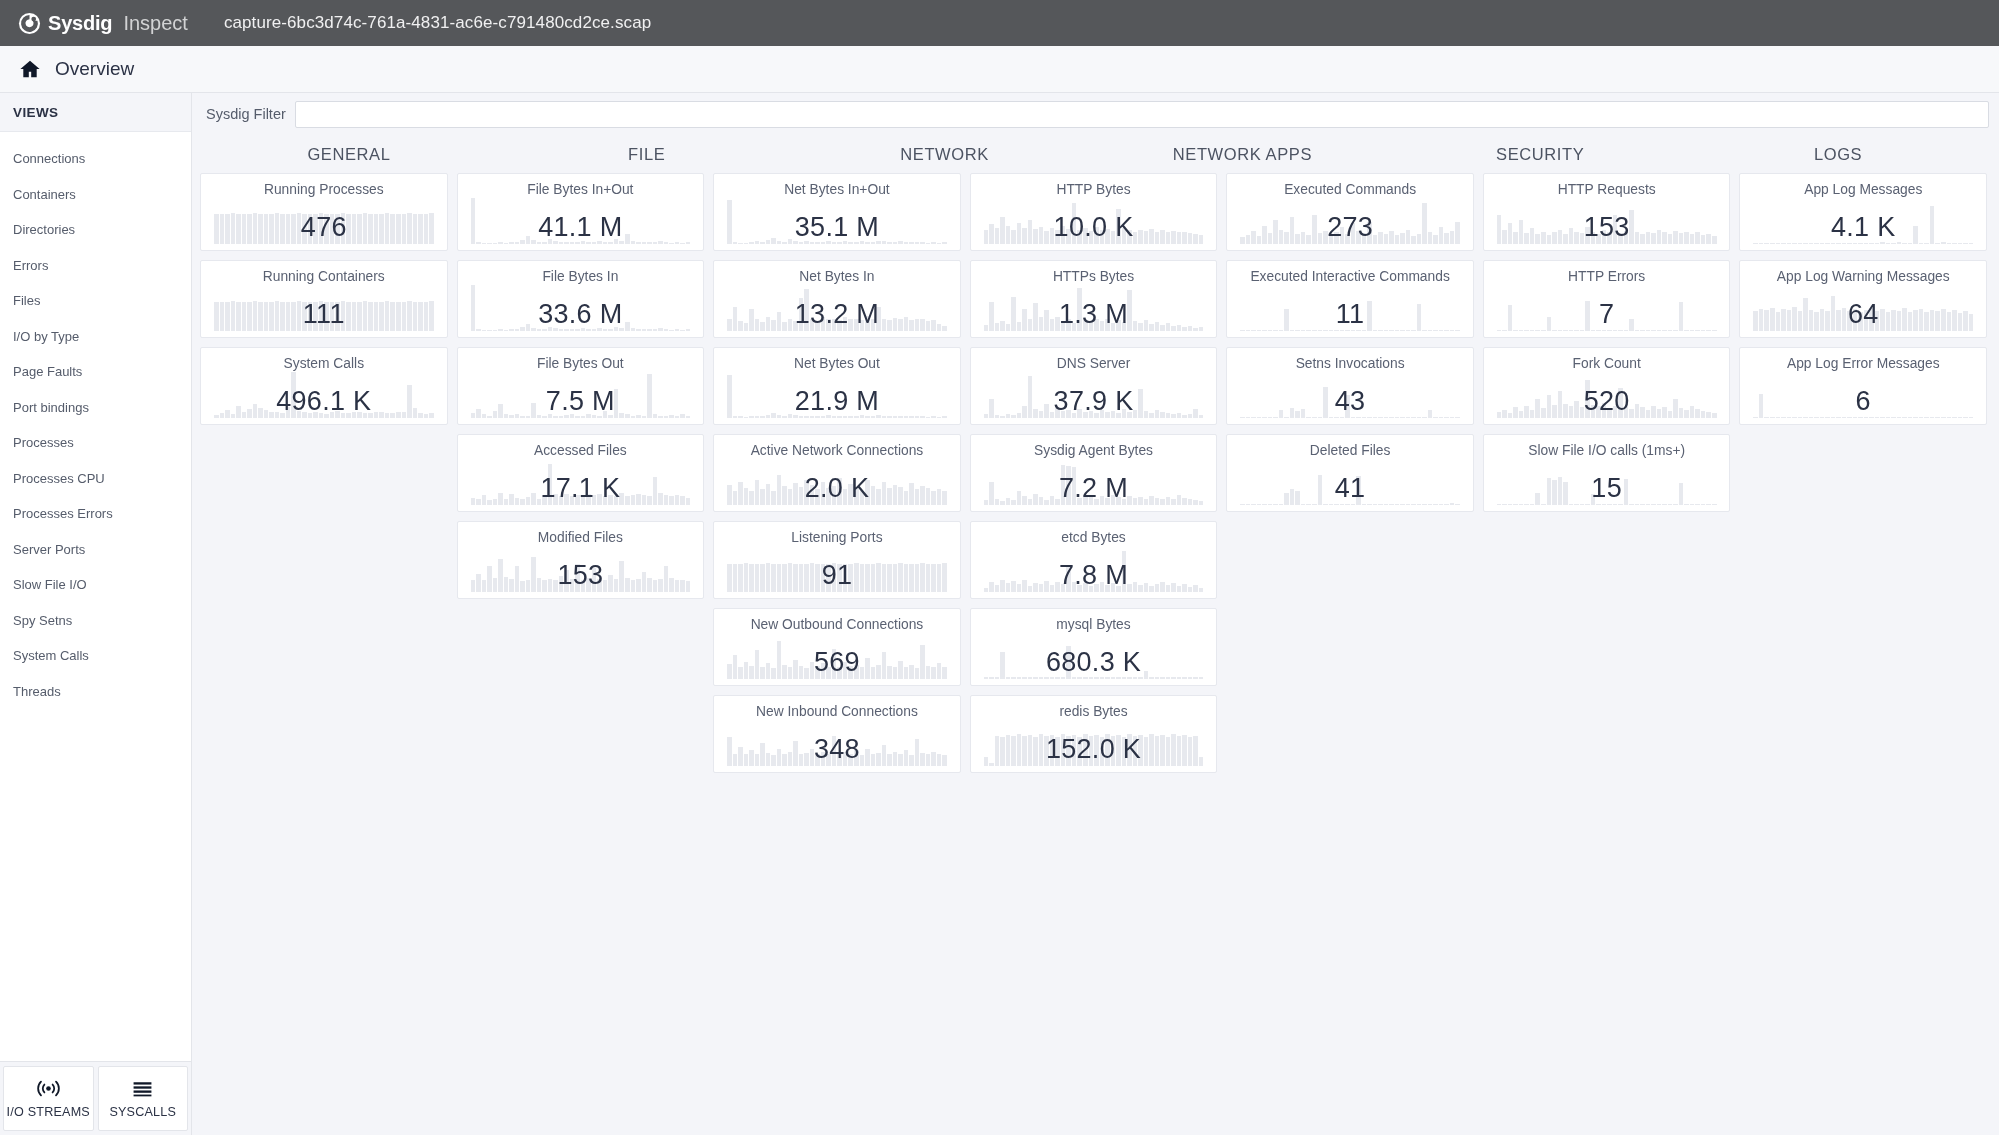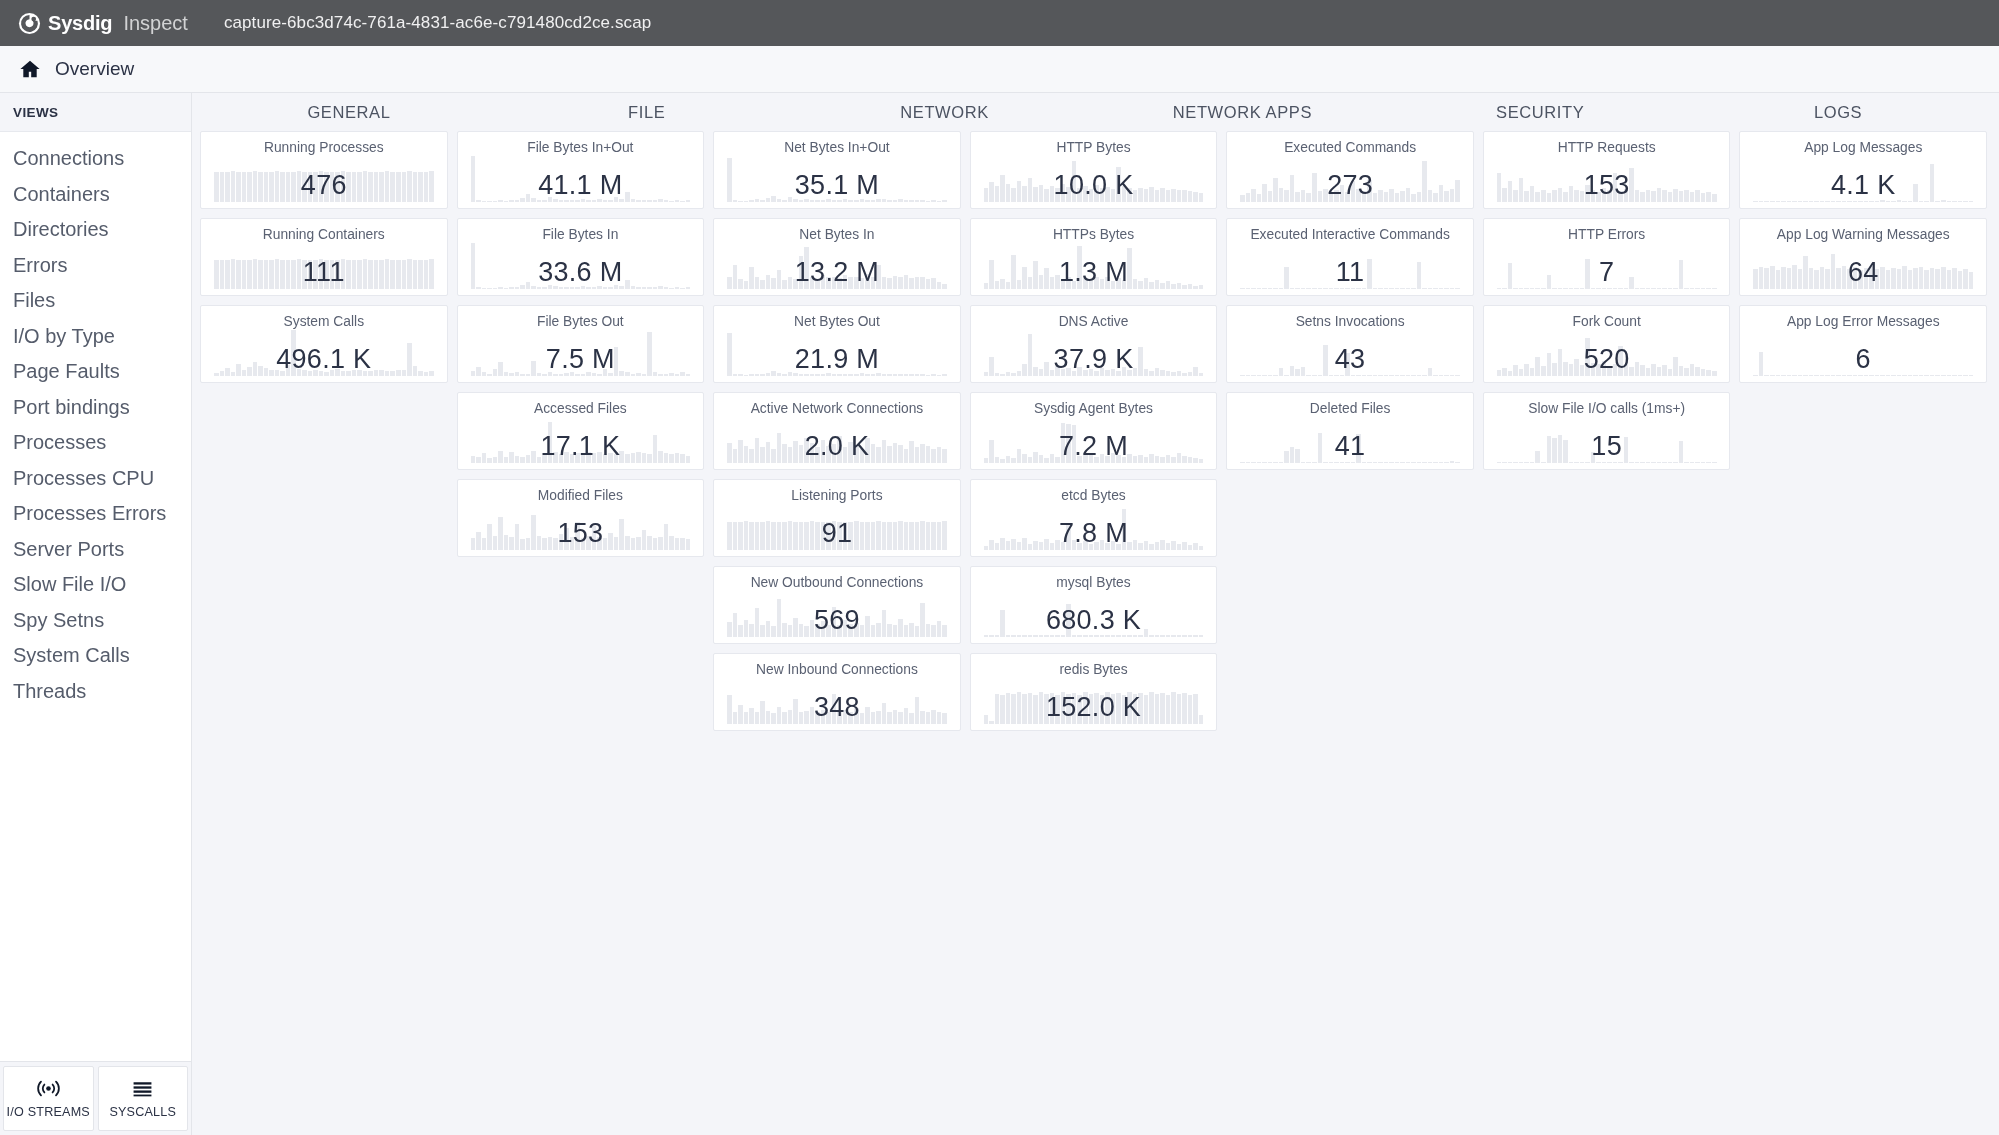--- a/index.html
+++ b/index.html
@@ -64,21 +64,21 @@
     display: flex; align-items: center;
     padding-left: 13px;
     font-size: 13.5px; font-weight: bold; letter-spacing: 0.4px;
     color: #2b3245;
   }
   .views-list { flex: 1 1 auto; padding-top: 9px; overflow: hidden; }
   .view-item {
     height: 35.5px;
     display: flex; align-items: center;
     padding-left: 13px;
-    font-size: 20px; color: #555c6b;
+    font-size: 13px; color: #555c6b;
     cursor: default;
   }
   .bottom-tabs {
     flex: 0 0 74px;
     border-top: 1px solid #e3e5ea;
     background: #f4f5f9;
     display: flex; align-items: stretch;
     padding: 4px 3px 4px 3px; gap: 4px;
   }
   .bottom-tab {
@@ -217,20 +217,24 @@
           <rect x="4" y="7.6" width="20" height="2.6" fill="#101828"></rect>
           <rect x="4" y="12.2" width="20" height="2.6" fill="#101828"></rect>
           <rect x="4" y="16.8" width="20" height="2.0" fill="#101828"></rect>
         </svg>
         <span class="tablabel">SYSCALLS</span>
       </div>
     </div>
   </div>
 
   <div class="main">
+    <div class="filter-row">
+      <span class="filter-label">Sysdig Filter</span>
+      <input class="filter-input" type="text" placeholder="" style="">
+    </div>
 
     <div class="grid-area">
       <div class="col-headers" id="col-headers">
           <div class="col-head">GENERAL</div>
           <div class="col-head">FILE</div>
           <div class="col-head">NETWORK</div>
           <div class="col-head">NETWORK APPS</div>
           <div class="col-head">SECURITY</div>
           <div class="col-head">LOGS</div>
         </div>
@@ -1018,21 +1022,21 @@
                 <span style="height: 5px;"></span>
                 <span style="height: 6px;"></span>
                 <span style="height: 4px;"></span>
                 <span style="height: 5px;"></span>
                 <span style="height: 3px;"></span>
                 <span style="height: 4px;"></span>
               </div>
               <div class="card-value">1.3 M</div>
             </div>
             <div class="card">
-              <div class="card-title">DNS Active</div>
+              <div class="card-title">DNS Server</div>
               <div class="spark">
                 <span style="height: 4px;"></span>
                 <span style="height: 19px;"></span>
                 <span style="height: 3px;"></span>
                 <span style="height: 2px;"></span>
                 <span style="height: 4px;"></span>
                 <span style="height: 3px;"></span>
                 <span style="height: 5px;"></span>
                 <span style="height: 12px;"></span>
                 <span style="height: 42px;"></span>

